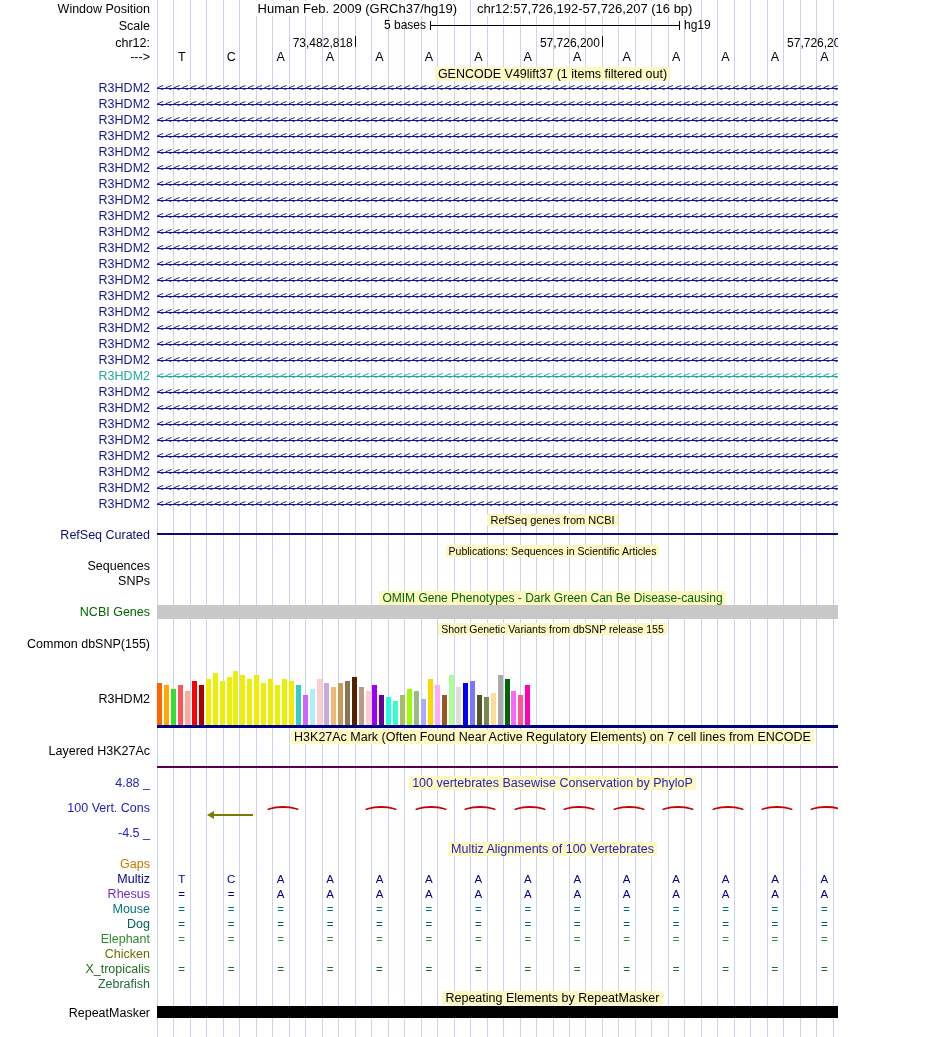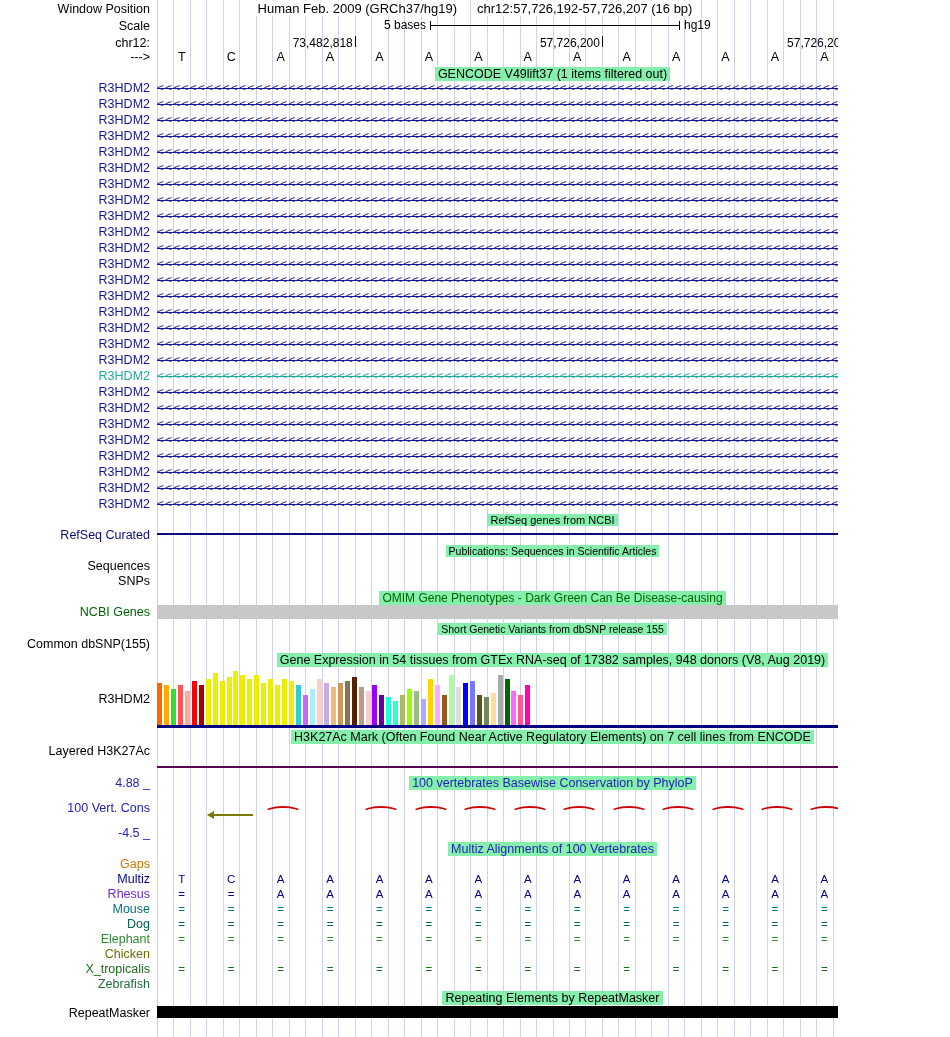--- a/index.html
+++ b/index.html
@@ -5,21 +5,21 @@
   html,body { margin:0; padding:0; background:#fff; }
   body { font-family:"Liberation Sans", sans-serif; color:#000; }
   #page { position:relative; width:838px; height:1037px; background:#fff; overflow:hidden; }
 
   .gridline { position:absolute; top:0; bottom:0; width:1px; background:rgba(150,170,215,0.5); z-index:0; }
 
   .lbl { position:absolute; left:0; width:150px; text-align:right; font-size:12.5px; line-height:14px;
          white-space:nowrap; z-index:1; }
   .title { position:absolute; left:157px; width:791px; text-align:center; font-size:12.5px;
            line-height:14px; z-index:2; }
-  .title span { background:#86efac; padding:0 3px; }
+  .title span { background:#fef9c3; padding:0 3px; }
   .title-sm span { font-size:11px; }
   .title-xs span { font-size:10.5px; }
 
   .hdr { position:absolute; left:0; width:950px; text-align:center; font-size:13px; line-height:14px; z-index:2; }
   .hdr .gap { margin-left:16px; }
   .hdr span { background:#fff; padding:0 2px; }
 
   .scalebar { position:absolute; left:430px; top:21px; width:248px; height:9px;
               border-left:1px solid #000; border-right:1px solid #000;
               background:linear-gradient(#000,#000) center/100% 1px no-repeat; z-index:1; }
@@ -56,21 +56,20 @@
   <div class="scaletext" style="left:684px">hg19</div>
 
   <div class="lbl" style="top:36px">chr12:</div>
   <div class="lbl" style="top:50px">---&gt;</div>
 
   <div class="title" style="top:67px"><span>GENCODE V49lift37 (1 items filtered out)</span></div>
   <div class="title title-sm" style="top:513px"><span>RefSeq genes from NCBI</span></div>
   <div class="title title-xs" style="top:544px"><span>Publications: Sequences in Scientific Articles</span></div>
   <div class="title" style="top:591px;font-size:12px"><span style="color: rgb(0, 100, 0);">OMIM Gene Phenotypes - Dark Green Can Be Disease-causing</span></div>
   <div class="title title-xs" style="top:622px"><span>Short Genetic Variants from dbSNP release 155</span></div>
-  <div class="title" style="top:653px"><span>Gene Expression in 54 tissues from GTEx RNA-seq of 17382 samples, 948 donors (V8, Aug 2019)</span></div>
   <div class="title" style="top:730px"><span>H3K27Ac Mark (Often Found Near Active Regulatory Elements) on 7 cell lines from ENCODE</span></div>
   <div class="title" style="top:776px"><span style="color: rgb(34, 34, 187);">100 vertebrates Basewise Conservation by PhyloP</span></div>
   <div class="title" style="top:842px"><span style="color: rgb(34, 34, 187);">Multiz Alignments of 100 Vertebrates</span></div>
   <div class="title" style="top:991px"><span>Repeating Elements by RepeatMasker</span></div>
 
   <div class="lbl" style="top:528px;color:#0C0C78">RefSeq Curated</div>
   <div class="lbl" style="top:559px">Sequences</div>
   <div class="lbl" style="top:574px">SNPs</div>
   <div class="lbl" style="top:605px;color:#006400">NCBI Genes</div>
   <div class="lbl" style="top:637px">Common dbSNP(155)</div>

